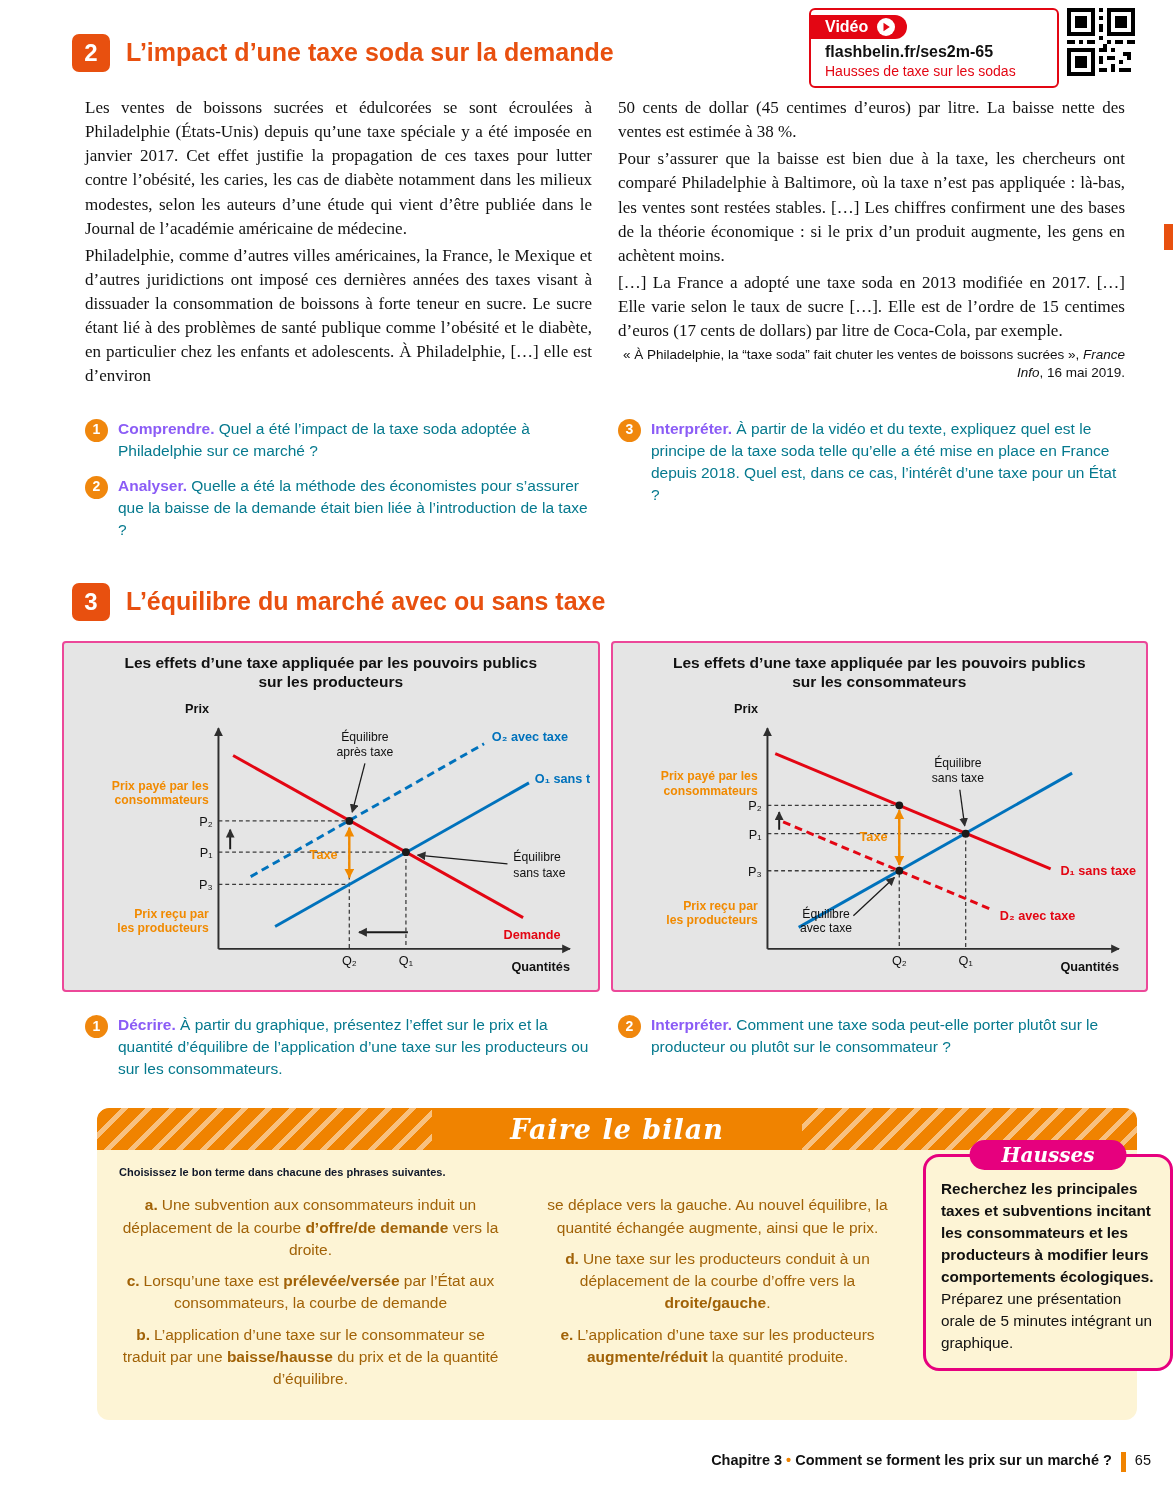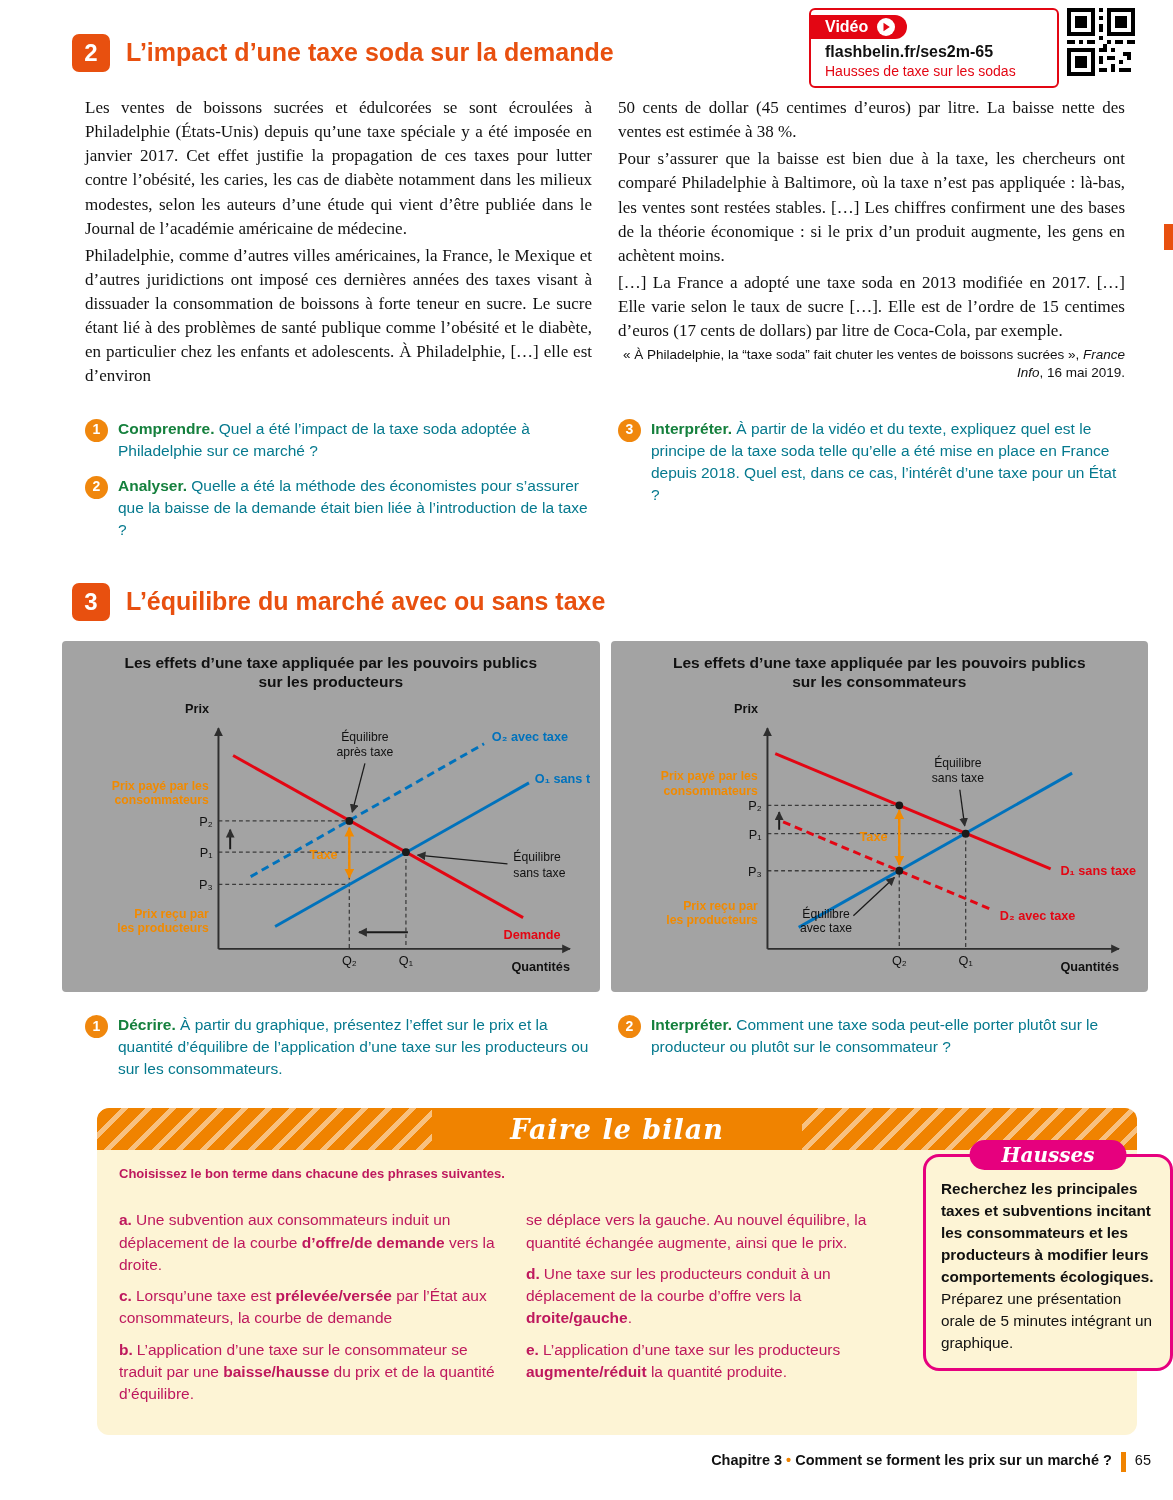--- a/index.html
+++ b/index.html
@@ -29,47 +29,47 @@
   .citation{font-family:"Liberation Sans","DejaVu Sans",sans-serif;font-size:13.5px;text-align:right;
             line-height:1.35;margin-top:10px;}
 
   
   .questions{margin:26px 48px 0 85px;display:flex;gap:26px;}
   .q-col{flex:1;display:flex;flex-direction:column;gap:13px;min-width:0;}
   .question{display:flex;gap:10px;font-size:15.5px;line-height:1.42;}
   .q-num{flex:0 0 auto;width:23px;height:23px;border-radius:50%;background:#f0870d;color:#fff;font-weight:bold;
          font-size:14px;display:flex;align-items:center;justify-content:center;margin-top:1px;}
   .q-body{color:#05798e;}
-  .q-lead{font-weight:bold;color:#15803d;}
+  .q-lead{font-weight:bold;color:#8b5cf6;}
 
   
   .charts{margin:20px 25px 0 62px;display:flex;gap:11px;}
-  .chart-box{flex:1;min-width:0;border:2px solid #a3a3a3;border-radius:4px;background:#a3a3a3;padding:10px 8px 4px;}
+  .chart-box{flex:1;min-width:0;border:2px solid #ec4899;border-radius:4px;background:#e5e5e5;padding:10px 8px 4px;}
   .chart-title{text-align:center;font-weight:bold;font-size:15.5px;line-height:1.25;margin-bottom:4px;color:#111;}
   .chart-box svg{width:100%;height:auto;display:block;}
   .chart-box svg text{font-size:13px;font-family:"Liberation Sans","DejaVu Sans",sans-serif;}
   svg text.b{font-weight:bold;}
   svg text.sm{font-size:12.5px;}
   svg text.or{fill:#f18a00;}
   svg text.bl{fill:#0072bc;}
   svg text.rd{fill:#e30613;}
   svg text.dk{fill:#111;}
 
   
   .bilan{position:relative;margin:28px 0 0 65px;width:1040px;padding-left:32px;}
   .banner{height:42px;border-radius:12px 12px 0 0;background-color:#f08300;
           background-image:repeating-linear-gradient(135deg,rgba(255,255,255,0.5) 0 5px,rgba(255,255,255,0) 5px 17px);
           display:flex;justify-content:center;overflow:hidden;}
   .banner-label{background:#f08300;padding:0 78px;height:100%;display:flex;align-items:center;}
   .banner-label span{color:#fff;font-family:"DejaVu Serif","Liberation Serif",serif;font-style:italic;
                      font-weight:bold;font-size:27px;letter-spacing:1px;}
   .bilan-body{background:#fdf4d5;border-radius:0 0 12px 12px;padding:16px 22px 20px;min-height:212px;}
-  .bilan-intro{font-weight:bold;font-size:13px;margin:0 0 28px 0;color:#be185d;}
+  .bilan-intro{font-weight:bold;font-size:11px;margin:0 0 16px 0;color:#0f172a;}
   .bilan-cols{display:flex;gap:24px;width:790px;}
-  .bilan-col{flex:1;min-width:0;font-size:15.5px;line-height:1.44;color:#be185d;}
+  .bilan-col{flex:1;min-width:0;font-size:15.5px;line-height:1.44;color:#a16207;text-align:center;}
   .bilan-item{margin:0 0 9px 0;}
   .item-label{margin-right:4px;}
 
   
   .mission{position:absolute;top:46px;right:-36px;width:250px;background:#fdf4d5;border:3px solid #e6007e;
            border-radius:16px;padding:20px 15px 14px;box-sizing:border-box;}
   .mission-tab{position:absolute;top:-17px;left:50%;transform:translateX(-50%);background:#e6007e;color:#fff;
                font-family:"DejaVu Serif","Liberation Serif",serif;font-style:italic;font-weight:bold;
                font-size:20px;padding:3px 32px;border-radius:16px;white-space:nowrap;}
   .mission-text{font-size:15.3px;line-height:1.44;margin:1px 0 0 0;color:#111;}

